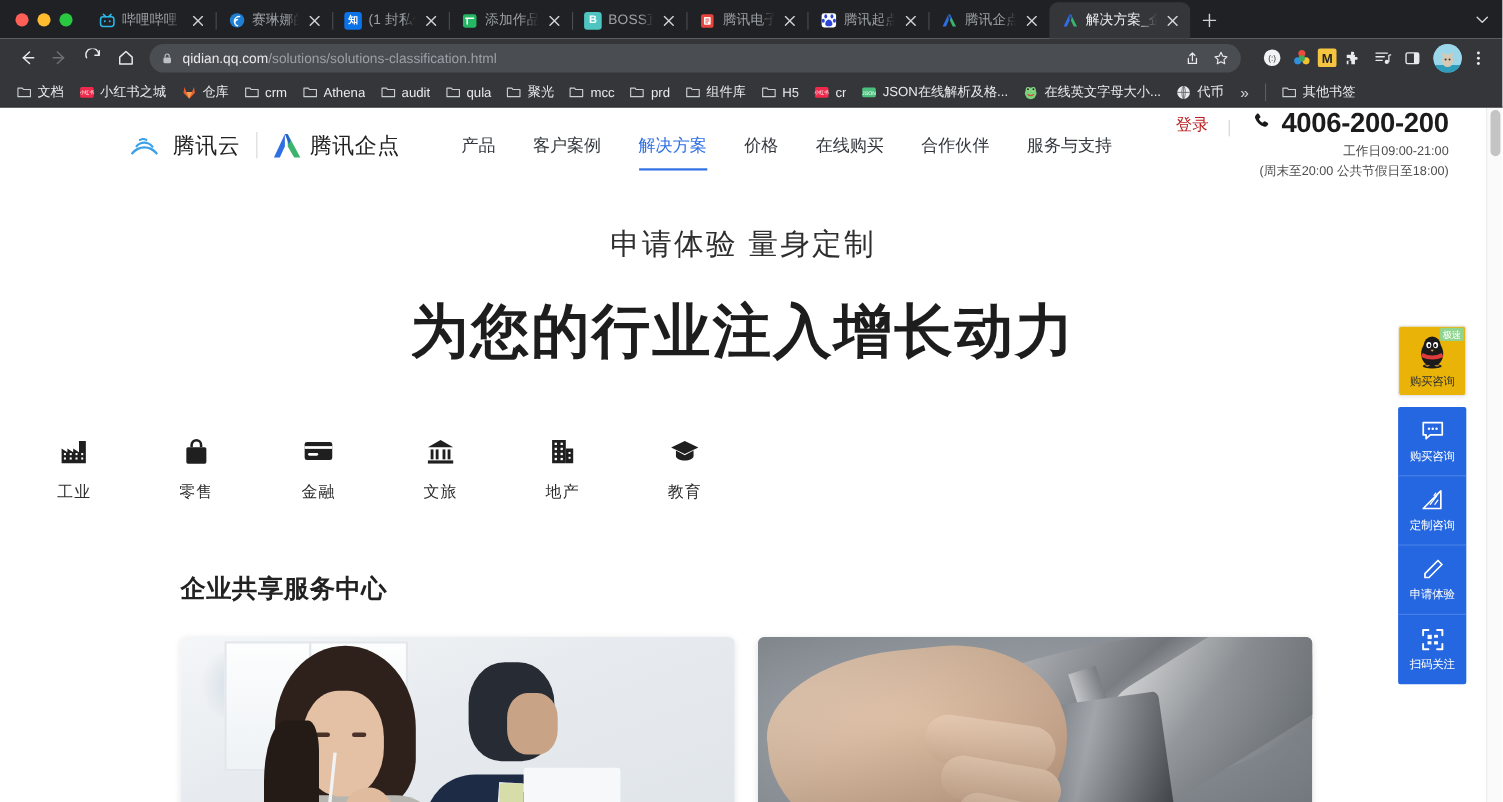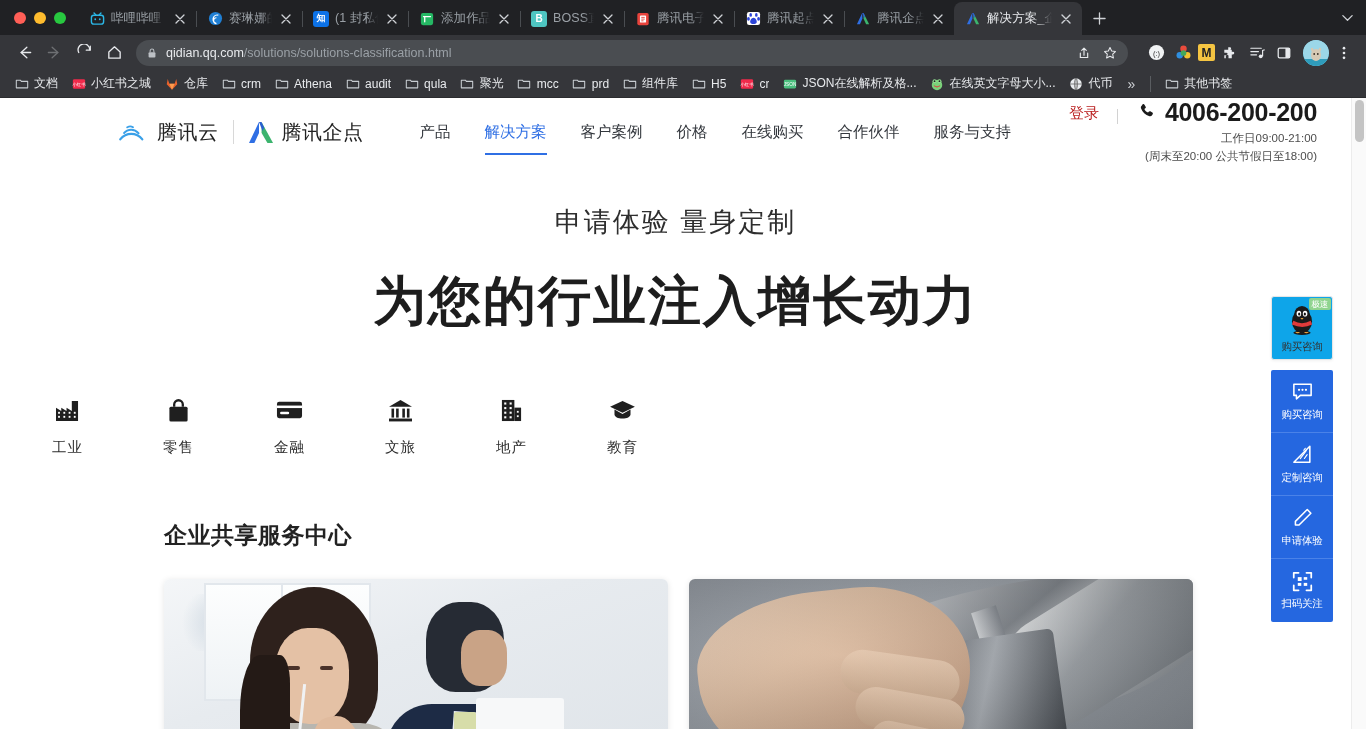--- a/index.html
+++ b/index.html
@@ -351,21 +351,21 @@
 
   
   .float-panel {
     position: absolute;
     right: 18px; top: 198px;
     width: 62px;
     z-index: 20;
   }
   .qq-card {
     width: 62px; height: 64px;
-    background: #0ea5e9;
+    background: #eab308;
     border: 1px solid #e6e6e6;
     border-radius: 3px;
     position: relative;
     display: flex; flex-direction: column; align-items: center; justify-content: flex-end;
     padding-bottom: 5px;
     box-shadow: 0 1px 3px rgba(0,0,0,.06);
   }
   .qq-badge {
     position: absolute; top: 1px; right: 1px;
     background: #8fd48f;
@@ -848,22 +848,22 @@
               <path d="M11.4 2L1 24h5.6l4.8-10.6z" fill="#2f6fe4"></path>
               <path d="M14 2l12 22h-5.8L14.1 13.6z" fill="#3cb46e"></path>
               <path d="M11.4 2h2.6l2.7 5.8-1.6 3.7z" fill="#2a5fd0"></path>
             </svg>
             <span class="name">腾讯企点</span>
           </a>
         </div>
 
         <nav class="main-nav">
           <a class="nav-item">产品</a>
+          <a class="nav-item">客户案例</a>
           <a class="nav-item active">解决方案</a>
-          <a class="nav-item">客户案例</a>
           <a class="nav-item">价格</a>
           <a class="nav-item">在线购买</a>
           <a class="nav-item">合作伙伴</a>
           <a class="nav-item">服务与支持</a>
         </nav>
 
         <div class="header-right">
           <a class="login">登录</a>
           <div class="hdr-divider"></div>
           <div class="phone-block">

